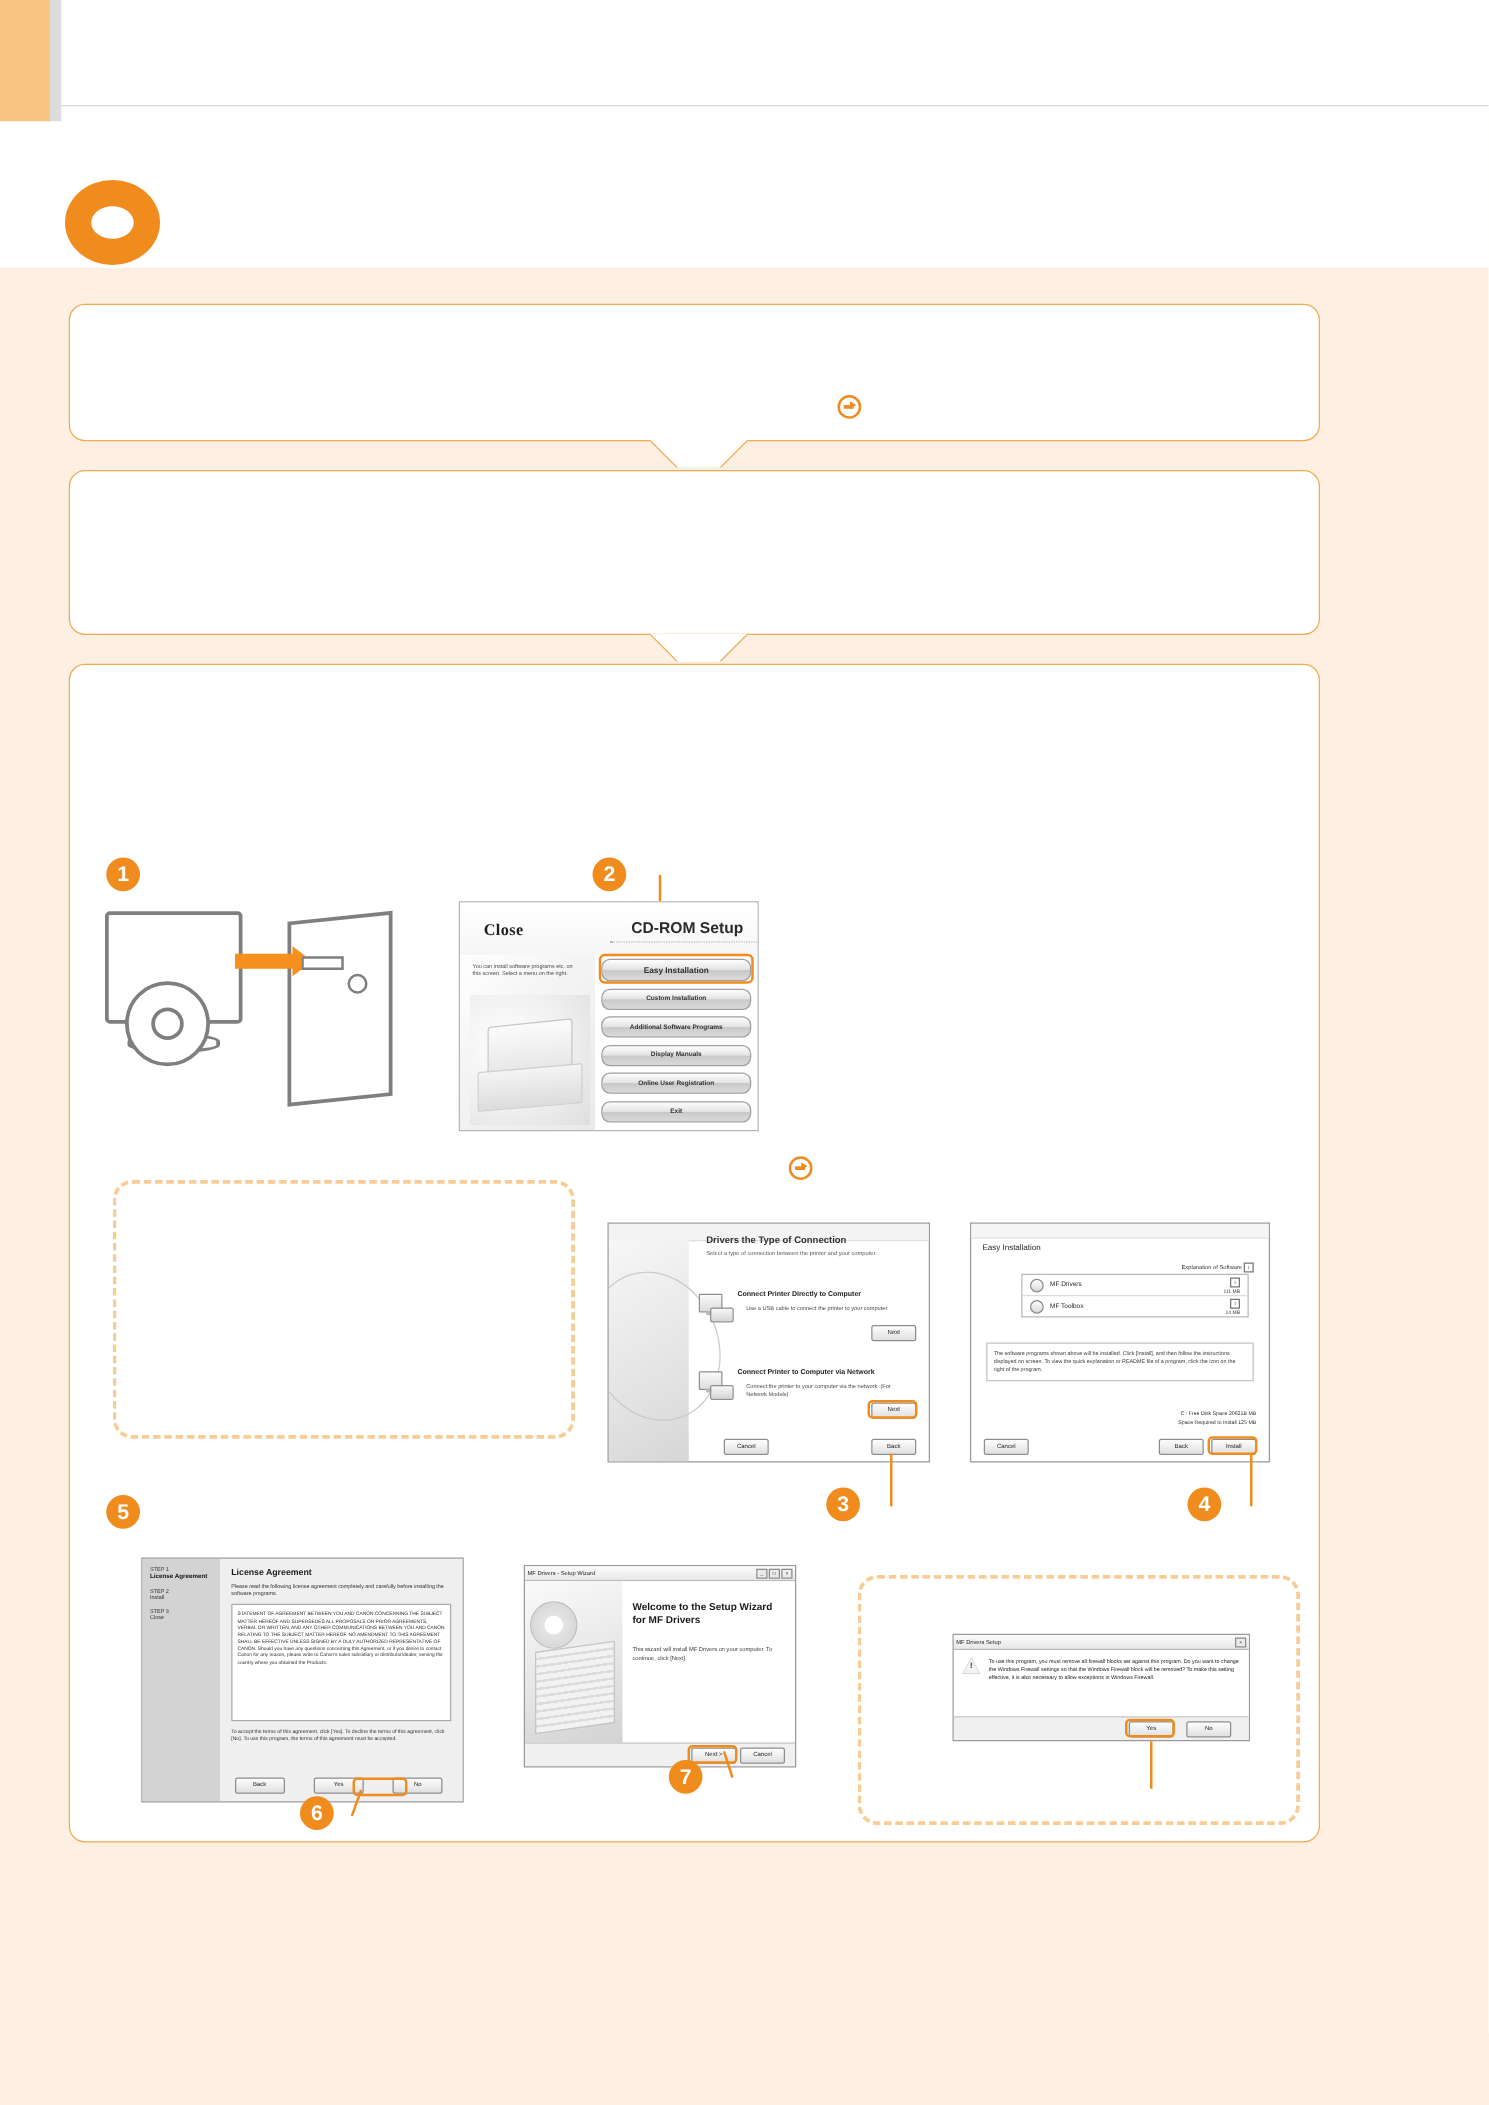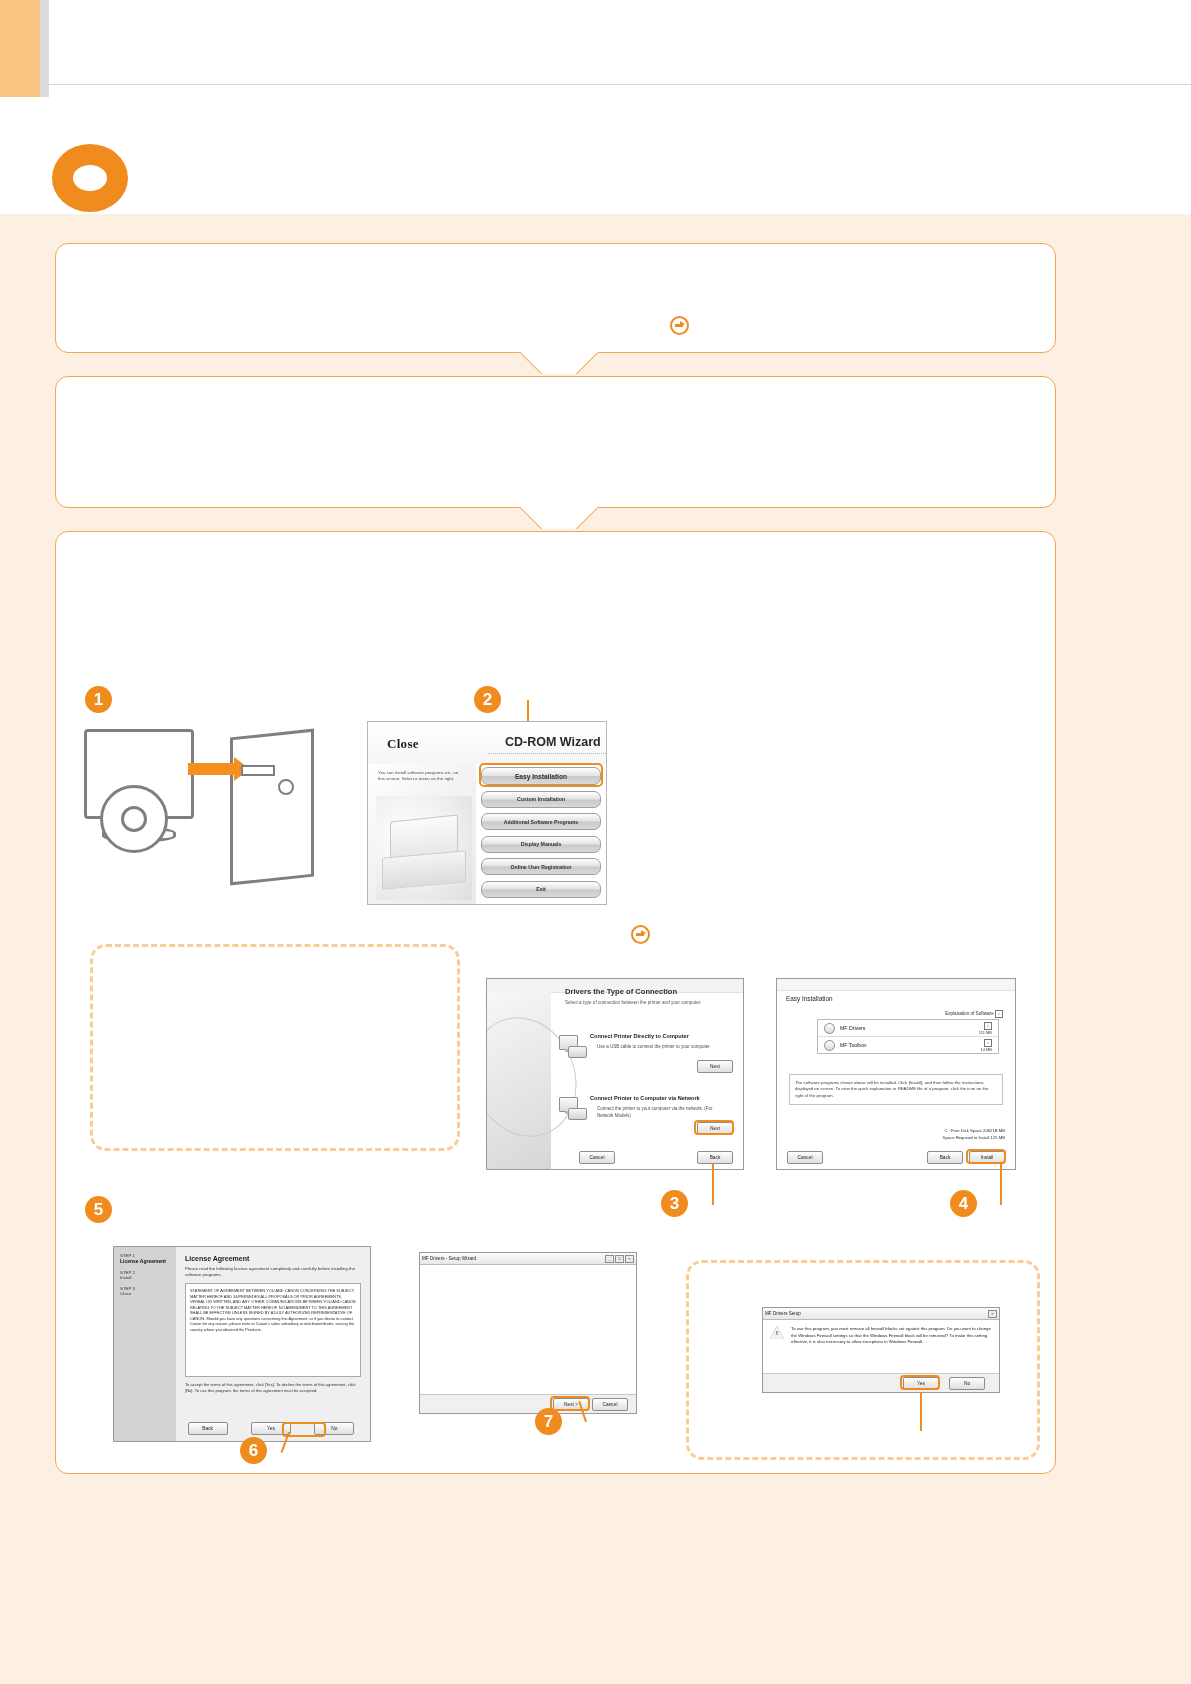--- a/index.html
+++ b/index.html
@@ -225,21 +225,21 @@
   <div class="pc-slot"></div>
   <div class="pc-knob"></div>
 </div>
 
 <div class="numcircle" style="left:474px;top:686px;">2</div>
 <div class="leader" style="left:527px;top:700px;width:2px;height:62px;"></div>
 
 <div class="dlg cdrom">
   <div class="cdrom-head"></div>
   <div class="canon-logo">Close</div>
-  <div class="cdrom-title">CD-ROM Wizard</div>
+  <div class="cdrom-title">CD-ROM Setup</div>
   <div class="cdrom-dots"></div>
 
   <div class="cdrom-left">
     <div class="cdrom-blurb">You can install software programs etc. on this screen. Select a menu on the right.</div>
     <div class="printer-art"></div>
   </div>
 
   <div class="menu-col">
     <div class="menu-btn primary">Easy Installation</div>
     <div class="menu-btn">Custom Installation</div>
@@ -373,20 +373,28 @@
 
 <div class="dlg wiz">
   <div class="wiz-title">
     <span>MF Drivers - Setup Wizard</span>
     <span class="dlg-btns">
       <span class="tb">_</span>
       <span class="tb">□</span>
       <span class="tb">×</span>
     </span>
   </div>
+  <div class="wiz-body">
+    <div class="wiz-art">
+      <div class="cd"></div>
+      <div class="stack"></div>
+    </div>
+    <div class="wiz-h">Welcome to the Setup Wizard for MF Drivers</div>
+    <div class="wiz-p">This wizard will install MF Drivers on your computer. To continue, click [Next].</div>
+  </div>
   <div class="wiz-foot"></div>
   <div class="mini-btn" style="left:133px;top:145px;">Next &gt;</div>
   <div class="mini-btn" style="left:172px;top:145px;">Cancel</div>
   <div class="hl-mini" style="left:130px;top:143px;"></div>
 </div>
 <div class="numcircle" style="left:535px;top:1408px;">7</div>
 <div class="leader" style="left:585px;top:1400px;width:2px;height:22px;transform:rotate(-18deg);transform-origin:bottom;"></div>
 
 <div class="dashed-box" style="left:686px;top:1260px;width:354px;height:200px;">
   <span class="sr"></span>

